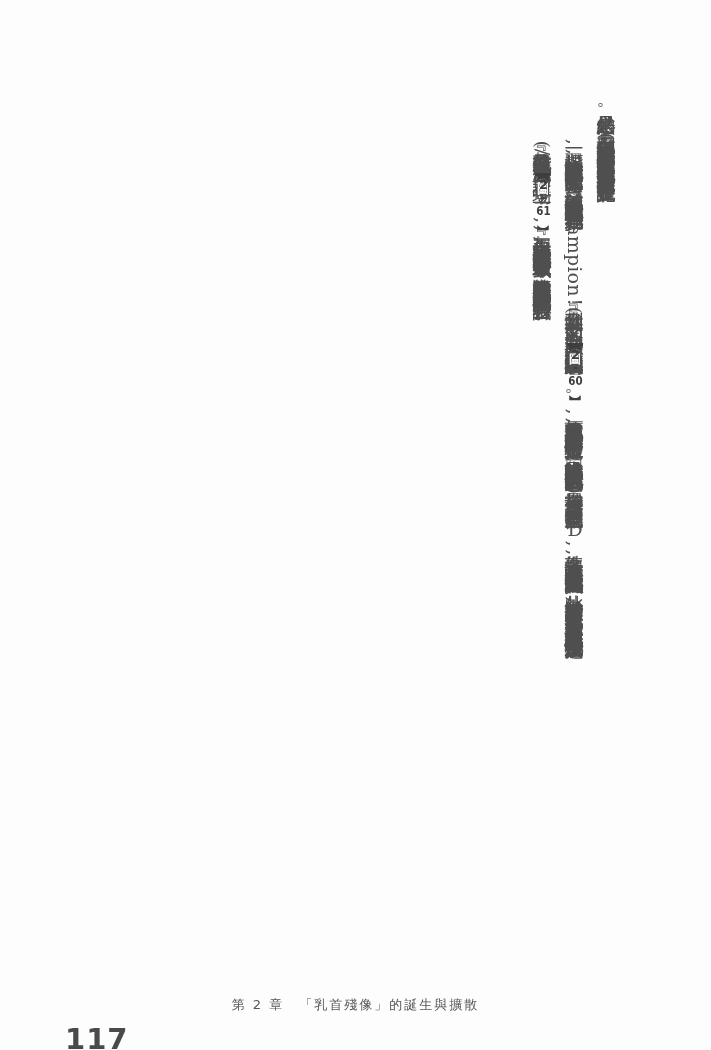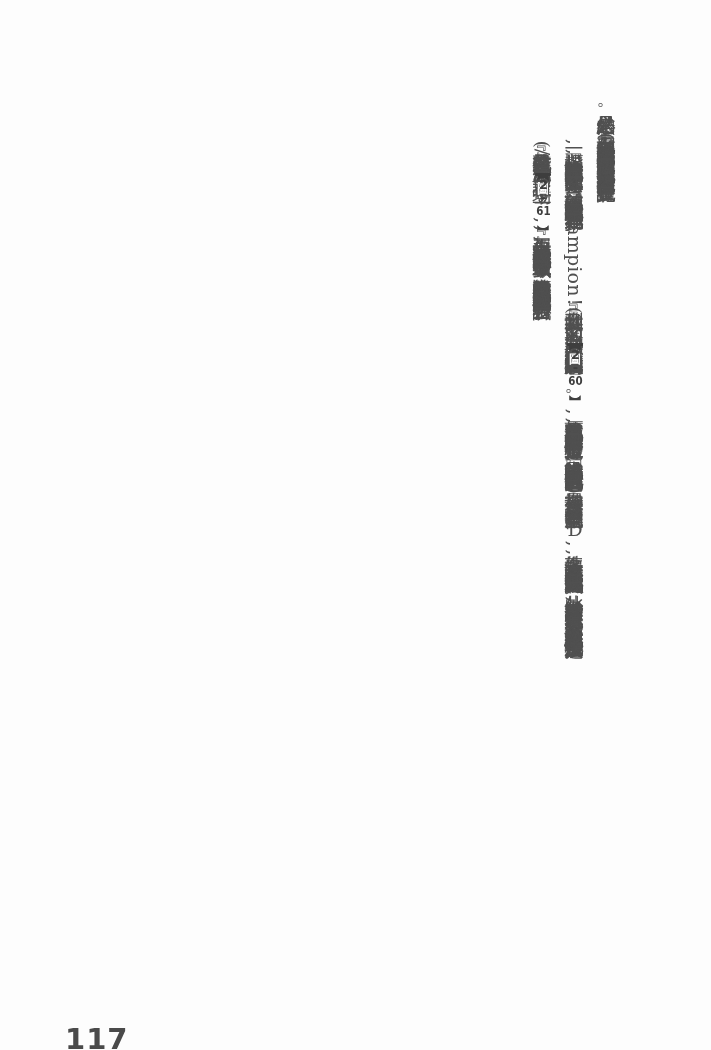--- a/index.html
+++ b/index.html
@@ -94,14 +94,15 @@
 <div class="page">
 
   <div class="text-block" id="text-block">
       <p class="no-indent">是必然的結果。『出包王女』系列中,使用了大量令人聯想到成人漫畫的各種表現法(關於『出包王女』這部作品,我們在「乳房史」一章也曾提及,本書後面的章節也還會多次出現,希望各位讀者先記住)。</p>
       <p>順帶一提,曾於少年雜誌上嘗試過「乳首殘像」的作家,早在矢吹健太朗之前就已存在。目前已確認的,少年雜誌上出現過的最古老的「乳首殘像」,乃是一九九九年在『週刊少年<span class="latin">Champion</span>』上刊載的『女旦!菊之助』(一九九六,瀨口和宏)第一三五話,而且竟然還是在馬賽克修正過的狀態下刊載的<span class="fig-marker">【<span class="fig-icon">圖</span><span class="tcy">2</span><span class="tcy">-</span><span class="tcy">60</span>】</span>。這部原本就是乳頭露點率極高,以少年漫畫來說相當大膽的作品,可惜唯有這一格被打上了修正。也許是當時的編輯認為,「乳首殘像」對讀者的影響就是這麼大吧。一如神奇寶貝(精靈寶可夢)電視動畫當年的<span class="upright">3D</span>龍事件,讓小孩子直視實在太過危險,「乳首殘像」的威力在大人們的眼裡或許正是如此強大。此外,該書的作者瀨口和宏,原本就是以成人漫畫出道,『女旦!菊之助』連載初期時也曾在成人漫畫雜誌上兼職,也難怪他會在少年漫畫中用上這種技法了。</p>
       <p>此後乳首殘像又在『涼風』(瀨尾公治/二〇〇四,講談社)上登場<span class="fig-marker">【<span class="fig-icon">圖</span><span class="tcy">2</span><span class="tcy">-</span><span class="tcy">61</span>】</span>,再加上『出包王女』,已可以確定「乳首殘像」肯定會在少年雜誌上傳播開來,並在未來擴散至更多領域。筆者對成人漫畫以外的調查還非常不完整,如果各位讀者知道還有其他哪些場景中也出現過「殘像」的話,請務必告訴我。</p>
     </div>
 
   <div class="footer-page-number">117</div>
 
+  <div class="footer-chapter">第 2 章　「乳首殘像」的誕生與擴散</div>
 
 </div>
 
 </body></html>

